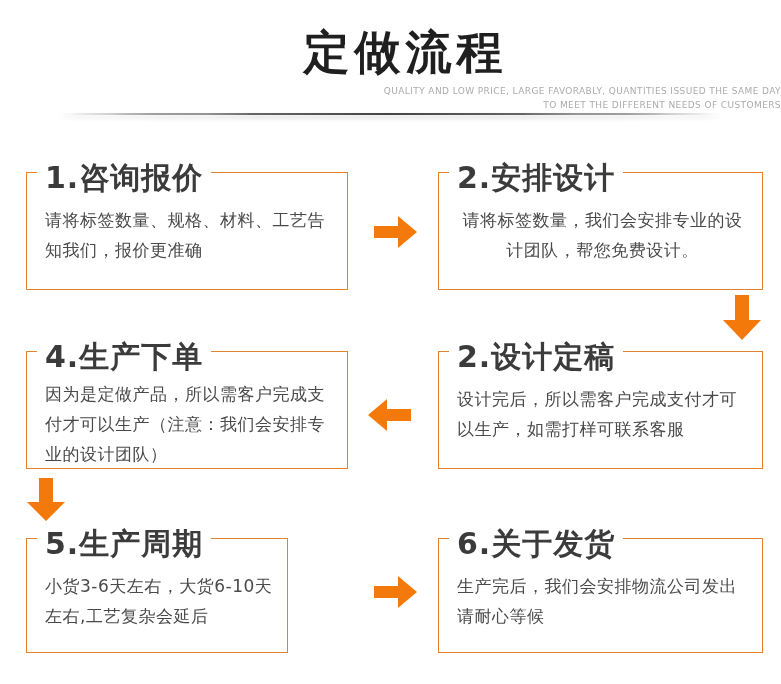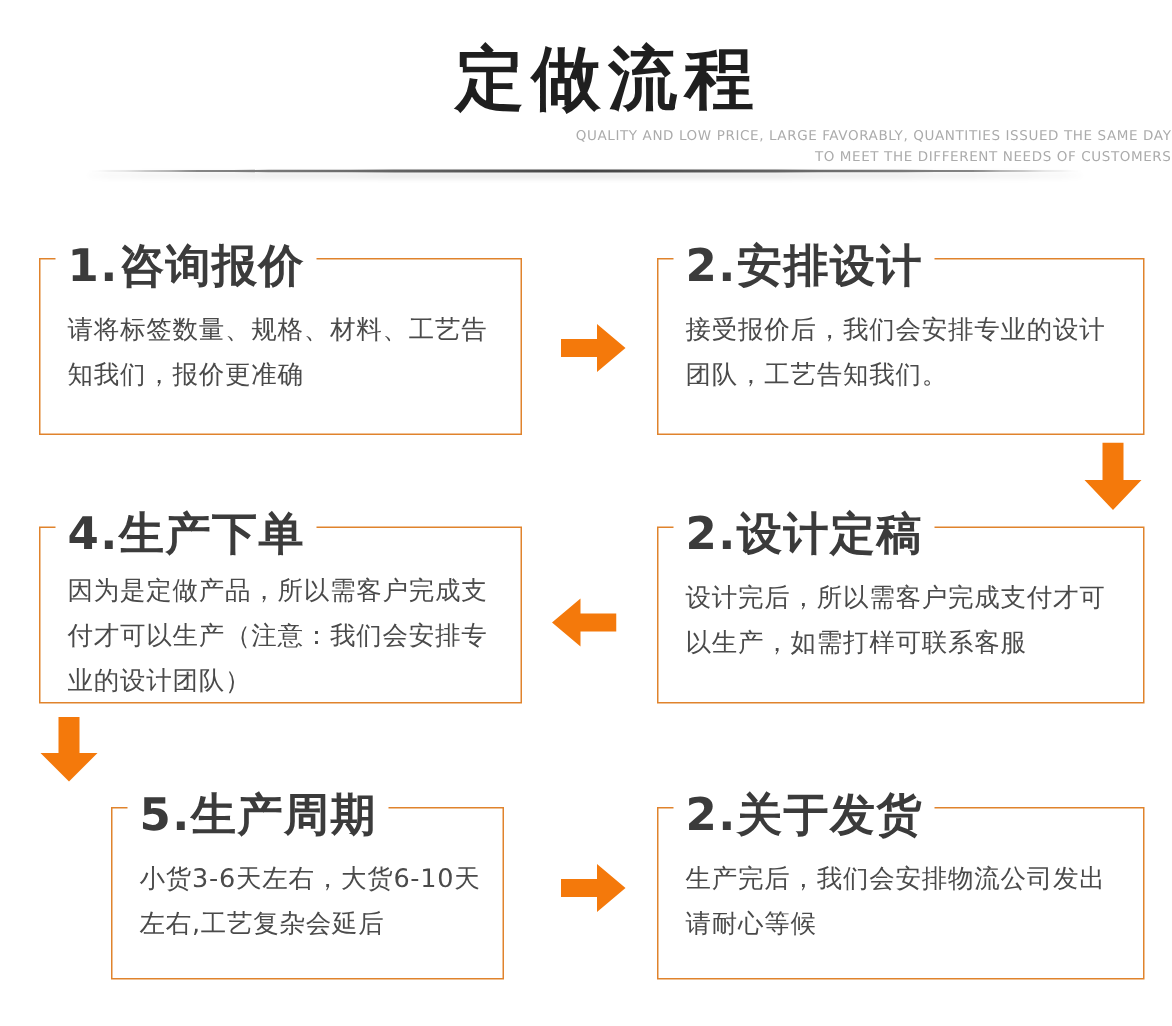--- a/index.html
+++ b/index.html
@@ -62,25 +62,25 @@
     letter-spacing:1px;
     white-space:nowrap;
   }
   .step-body{
     padding:32px 14px 0 18px;
     font-size:17px;line-height:30px;
     color:var(--body-color);
     letter-spacing:0.5px;
   }
   .box-1{left:26px;top:172px;width:322px;height:118px;}
-  .box-2{left:438px;top:172px;width:325px;height:118px;}
+  .box-2{left:438px;top:172px;width:325px;height:118px;text-align:center;}
   .box-3{left:438px;top:351px;width:325px;height:118px;}
   .box-4{left:26px;top:351px;width:322px;height:118px;}
   .box-4 .step-body{padding-top:27px;}
-  .box-5{left:26px;top:538px;width:262px;height:115px;margin-left:48px;}
+  .box-5{left:26px;top:538px;width:262px;height:115px;}
   .box-6{left:438px;top:538px;width:325px;height:115px;}
   
   .flow-arrow{position:absolute;}
   .flow-arrow svg{display:block;}
   .arrow-1{left:374px;top:215px;}
   .arrow-2{left:722px;top:295px;}
   .arrow-3{left:367px;top:398px;}
   .arrow-4{left:26px;top:478px;}
   .arrow-5{left:374px;top:575px;}
 </style>
@@ -96,40 +96,40 @@
   </div>
   <div class="divider"></div>
 
   <div class="step-box box-1">
     <span class="step-title">1.咨询报价</span>
     <div class="step-body">请将标签数量、规格、材料、工艺告知我们，报价更准确</div>
   </div>
 
   <div class="step-box box-2">
     <span class="step-title">2.安排设计</span>
-    <div class="step-body">接受报价后，我们会安排专业的设计团队，工艺告知我们。</div>
+    <div class="step-body">请将标签数量，我们会安排专业的设计团队，帮您免费设计。</div>
   </div>
 
   <div class="step-box box-3">
     <span class="step-title">2.设计定稿</span>
     <div class="step-body">设计完后，所以需客户完成支付才可以生产，如需打样可联系客服</div>
   </div>
 
   <div class="step-box box-4">
     <span class="step-title">4.生产下单</span>
     <div class="step-body">因为是定做产品，所以需客户完成支付才可以生产（注意：我们会安排专业的设计团队）</div>
   </div>
 
   <div class="step-box box-5">
     <span class="step-title">5.生产周期</span>
     <div class="step-body">小货3-6天左右，大货6-10天左右,工艺复杂会延后</div>
   </div>
 
   <div class="step-box box-6">
-    <span class="step-title">2.关于发货</span>
+    <span class="step-title">6.关于发货</span>
     <div class="step-body">生产完后，我们会安排物流公司发出请耐心等候</div>
   </div>
 
   <div class="flow-arrow arrow-1">
     <svg width="44" height="34" viewBox="0 0 44 34">
       <polygon points="0,11 24,11 24,1 43,17 24,33 24,23 0,23" fill="#F4790B"></polygon>
     </svg>
   </div>
   <div class="flow-arrow arrow-2">
     <svg width="40" height="46" viewBox="0 0 40 46">

